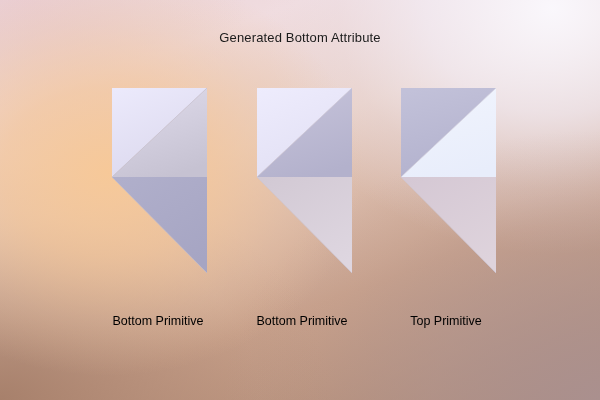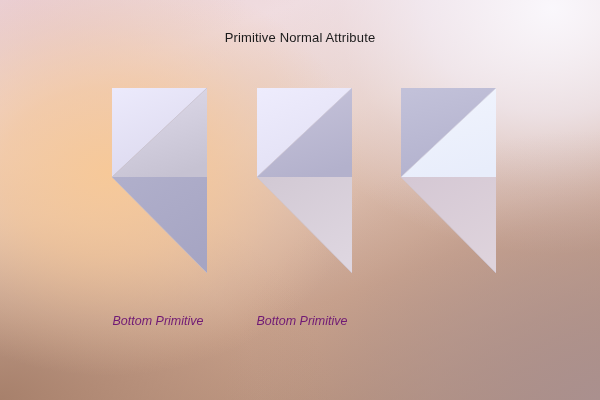--- a/index.html
+++ b/index.html
@@ -100,41 +100,40 @@
   #prim-1 { left: 257px; top: 88px; }
   #prim-2 { left: 401px; top: 88px; }
 
   
   .caption {
     position: absolute;
     top: 314px;
     width: 190px;
     text-align: center;
     font-size: 12.5px;
-    color: #701a75;
+    color: #000000;
     white-space: nowrap;
-    font-style: italic;
   }
   #cap-0 { left: 63px; }
   #cap-1 { left: 207px; }
   #cap-2 { left: 351px; }
 </style>
 </head>
 <body>
 
 <div id="stage">
 
   <div class="bg-layer bg-base"></div>
   <div class="bg-layer bg-pink-tl"></div>
   <div class="bg-layer bg-cool-tr"></div>
   <div class="bg-layer bg-dark-bl"></div>
   <div class="bg-layer bg-mauve-br"></div>
   <div class="bg-layer bg-warm"></div>
 
-  <div id="title">Primitive Normal Attribute</div>
+  <div id="title">Generated Bottom Attribute</div>
 
   <div class="primitive" id="prim-0">
     <svg viewBox="0 0 95 185" xmlns="http://www.w3.org/2000/svg">
       <defs>
         <linearGradient id="g0ul" x1="0" y1="0" x2="0.45" y2="1">
           <stop offset="0%" stop-color="#eceafc"></stop>
           <stop offset="100%" stop-color="#dcd9ee"></stop>
         </linearGradient>
         <linearGradient id="g0ur" x1="0.25" y1="0" x2="0.6" y2="1">
           <stop offset="0%" stop-color="#dedaea"></stop>
@@ -196,14 +195,15 @@
       <polygon points="0,0 95,0 0,89" fill="url(#g2ul)"></polygon>
       <polygon points="95,0 95,89 0,89" fill="url(#g2ur)"></polygon>
       <polygon points="0,89 95,89 95,185" fill="url(#g2lo)"></polygon>
       <line x1="95" y1="0" x2="0" y2="89" stroke="#cfcddd" stroke-width="0.7"></line>
       <line x1="0" y1="89" x2="95" y2="185" stroke="#cdc7d5" stroke-width="0.7"></line>
     </svg>
   </div>
 
   <div class="caption" id="cap-0">Bottom Primitive</div>
   <div class="caption" id="cap-1">Bottom Primitive</div>
+  <div class="caption" id="cap-2">Top Primitive</div>
 
 </div>
 
 </body></html>

